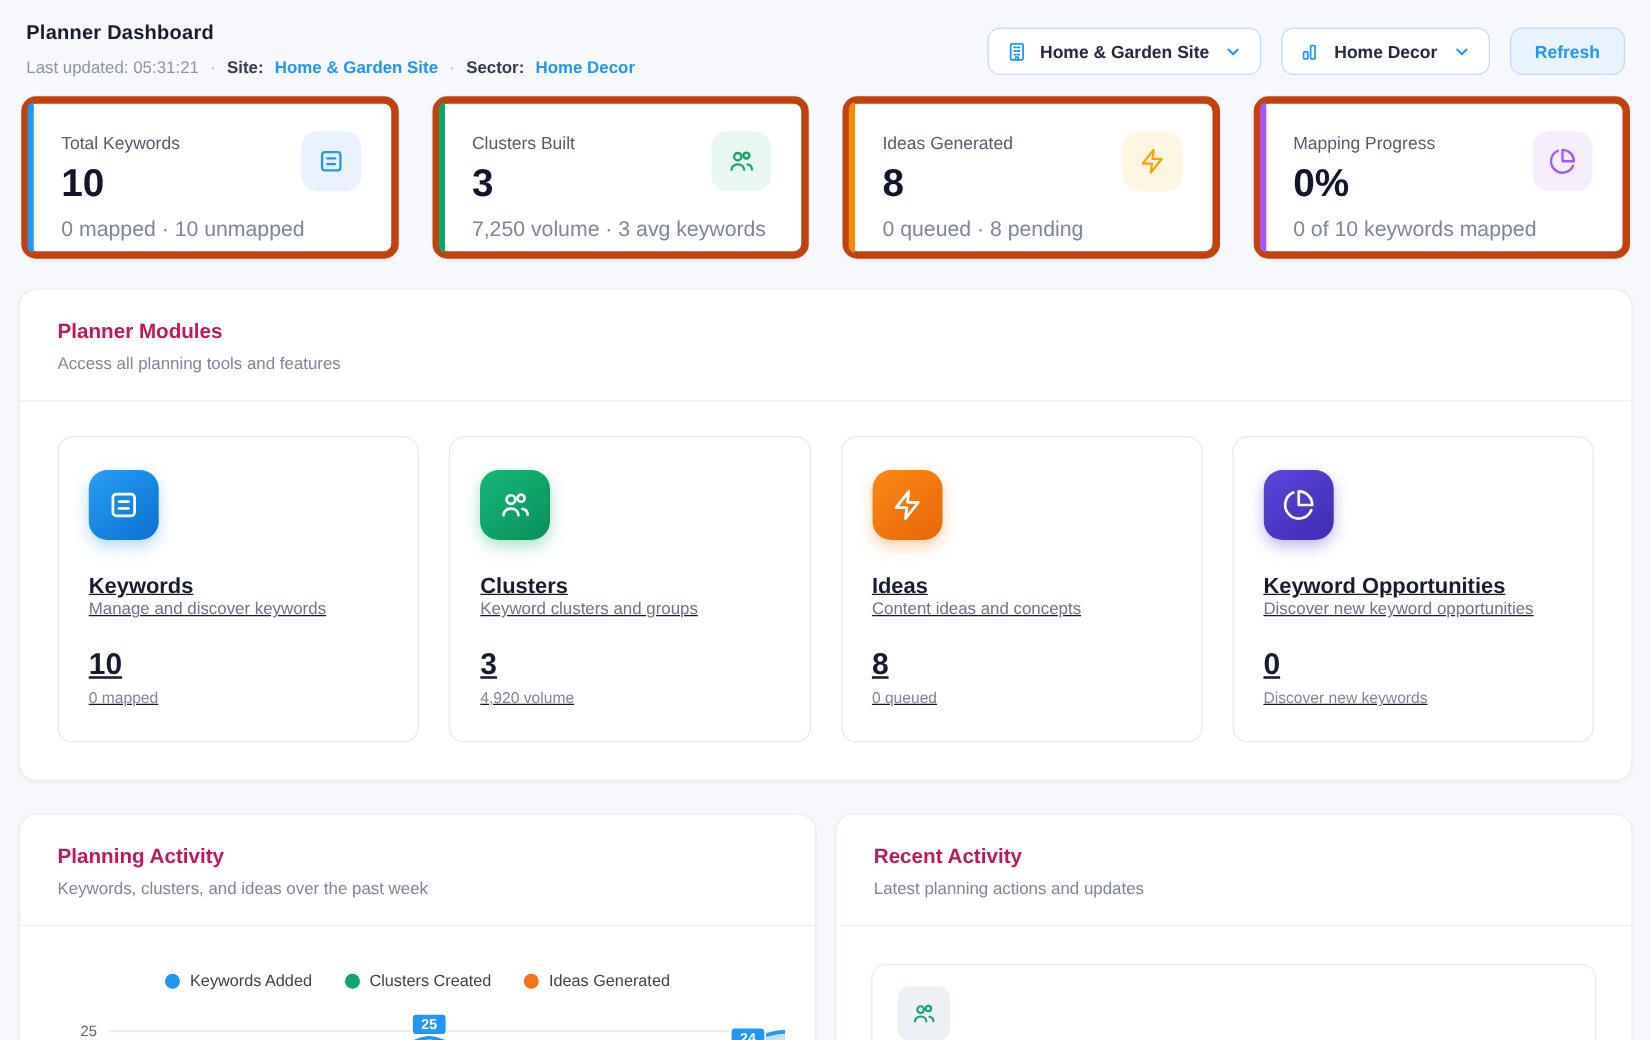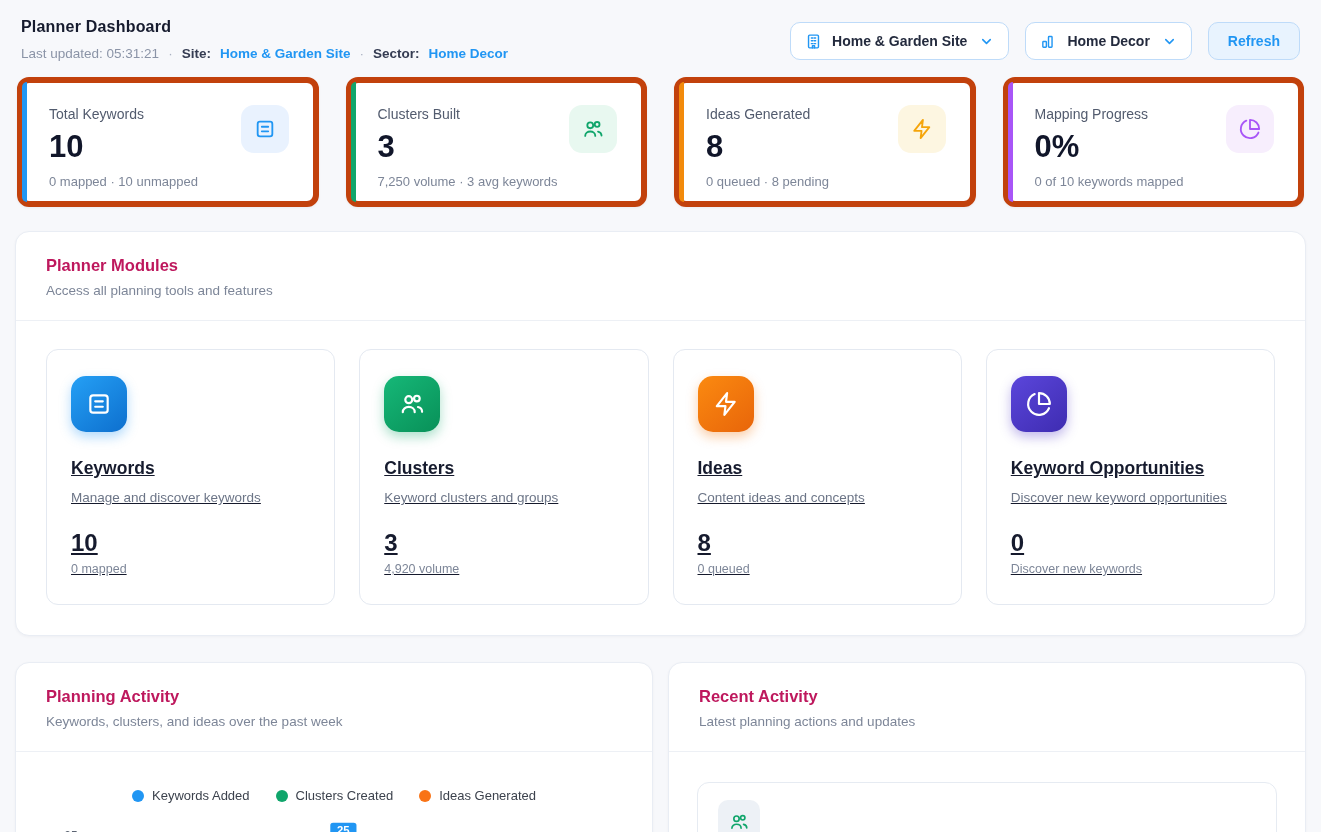--- a/index.html
+++ b/index.html
@@ -33,21 +33,21 @@
   .stats { display:grid; grid-template-columns:repeat(4,1fr); gap:27px; margin-top:16px; padding:0 2px; }
   .stat-card {
     position:relative; background:#fff; border:6px solid #c2410c; border-radius:12px;
     height:130px; padding:23px 24px 0 26px;
     box-shadow:0 1px 3px rgba(16,24,40,.05);
   }
   .stat-card::before { content:""; position:absolute; left:-1px; top:-1px; bottom:-1px; width:5px;
     border-radius:12px 0 0 12px; background:var(--accent); }
   .stat-title { font-size:14px; color:#525b6e; }
   .stat-value { font-size:31px; font-weight:800; color:#11162a; margin-top:7px; }
-  .stat-sub { font-size:13px; color:#7d8698; margin-top:9px; }
+  .stat-sub { font-size:17px; color:#7d8698; margin-top:9px; }
   .stat-icon { position:absolute; top:22px; right:24px; width:48px; height:48px; border-radius:13px;
     display:flex; align-items:center; justify-content:center; background:var(--iconbg); color:var(--iconfg); }
   .stat-icon svg { width:22px; height:22px; }
 
   
   .section-card { background:#fff; border:1px solid #e9edf4; border-radius:14px;
     box-shadow:0 1px 3px rgba(16,24,40,.04); margin-top:24px; }
   .sec-head { padding:24px 30px 22px; }
   .sec-title { font-size:16.5px; font-weight:800; color:#be185d; }
   .sec-sub { font-size:13.5px; color:#7d8698; margin-top:8px; }
@@ -57,21 +57,21 @@
   .mod-grid { display:grid; grid-template-columns:repeat(4,1fr); gap:24px; padding:28px 30px 30px;text-decoration:underline; }
   .mod-card { border:1px solid #e4e9f1; border-radius:12px; padding:26px 24px 28px; background:#fff; cursor:pointer; }
   .mod-icon { width:56px; height:56px; border-radius:15px; color:#fff;
     display:flex; align-items:center; justify-content:center; box-shadow:0 5px 12px var(--glow); }
   .mod-icon svg { width:26px; height:26px; }
   .mi-blue   { background:linear-gradient(140deg,#25a0f5,#0d6fce); --glow:rgba(33,150,243,.35); }
   .mi-green  { background:linear-gradient(140deg,#16b878,#089058); --glow:rgba(16,165,107,.35); }
   .mi-orange { background:linear-gradient(140deg,#fb8a10,#e8650a); --glow:rgba(242,116,9,.35); }
   .mi-purple { background:linear-gradient(140deg,#5b46db,#3e2cb1); --glow:rgba(76,53,198,.35); }
   .mod-title { margin-top:26px; font-size:17.5px; font-weight:800; color:#161b2e; }
-  .mod-desc { margin-top:11px; font-size:13.5px; color:#6c7587; }
+  .mod-desc { font-size:13.5px; color:#6c7587; }
   .mod-value { margin-top:24px; font-size:24px; font-weight:800; color:#161b2e; }
   .mod-sub { margin-top:5px; font-size:12.5px; color:#7d8698; }
 
   
   .bottom { display:grid; grid-template-columns:1fr 1fr; gap:15px; margin-top:26px; }
   .bottom .section-card { margin-top:0; height:420px; }
 
   .chart-body { padding:36px 24px 0; }
   .legend { display:flex; justify-content:center; gap:26px; }
   .leg-item { display:flex; align-items:center; gap:8px; font-size:13px; color:#3c424d; }

